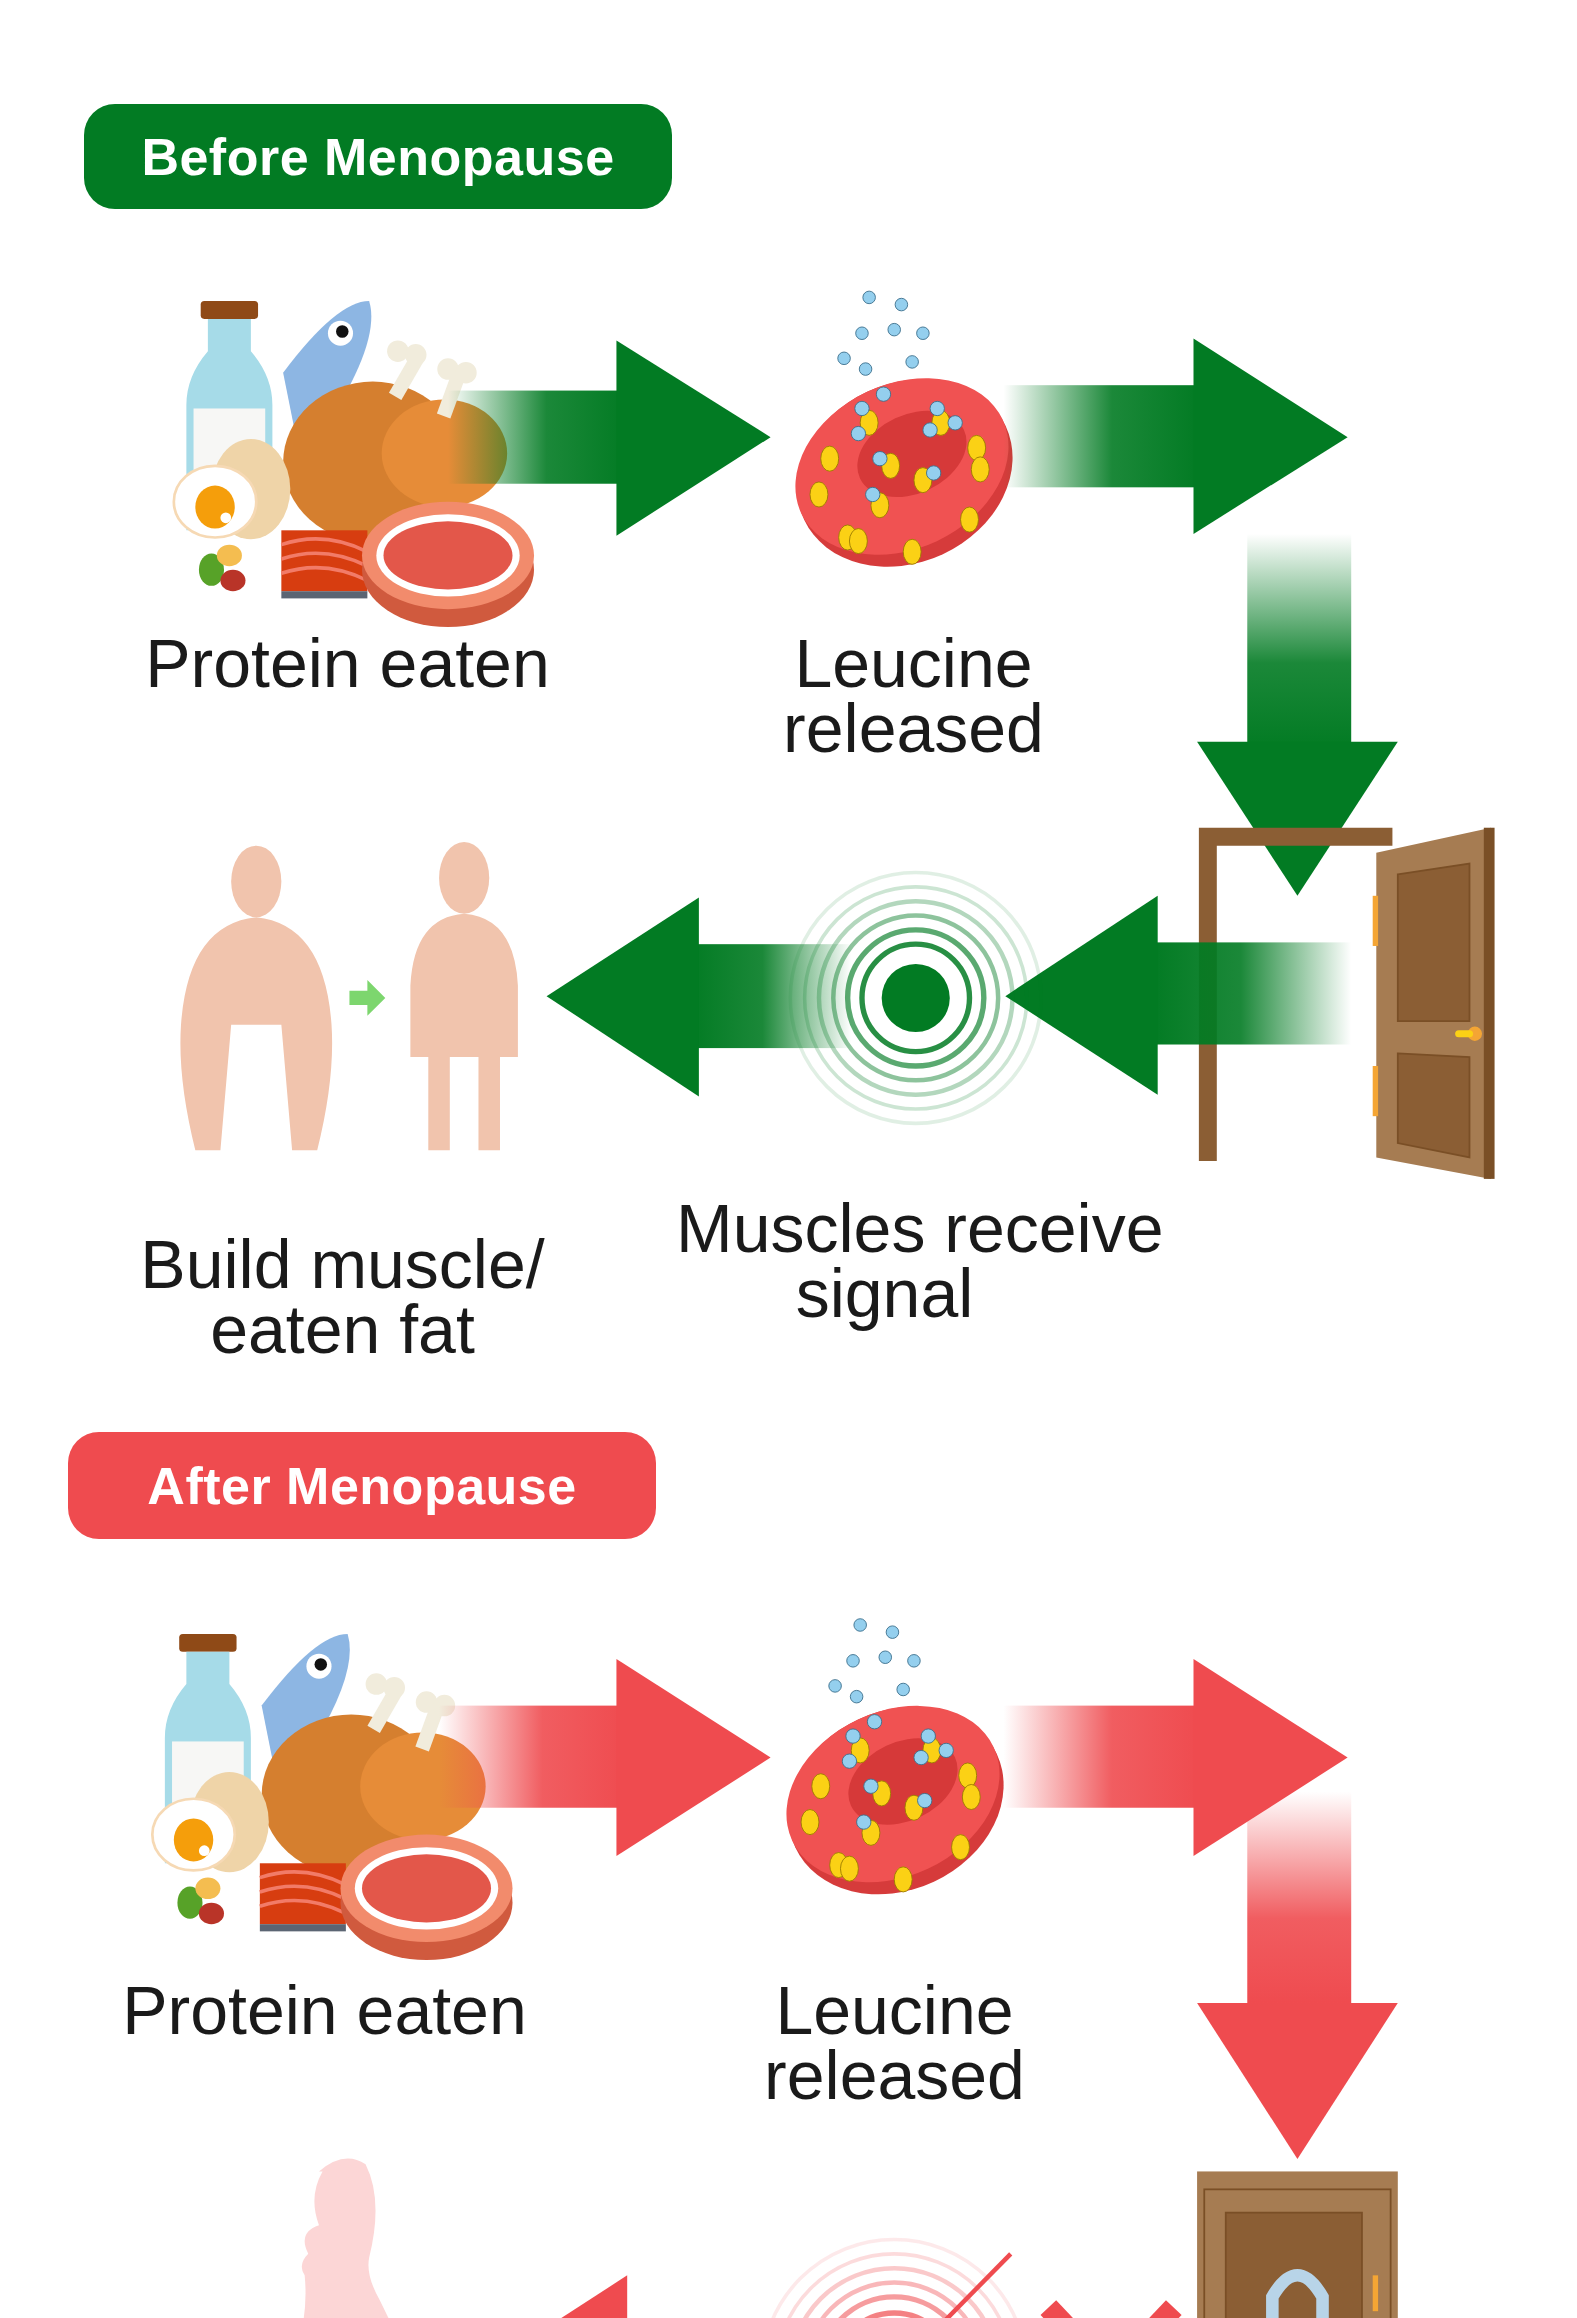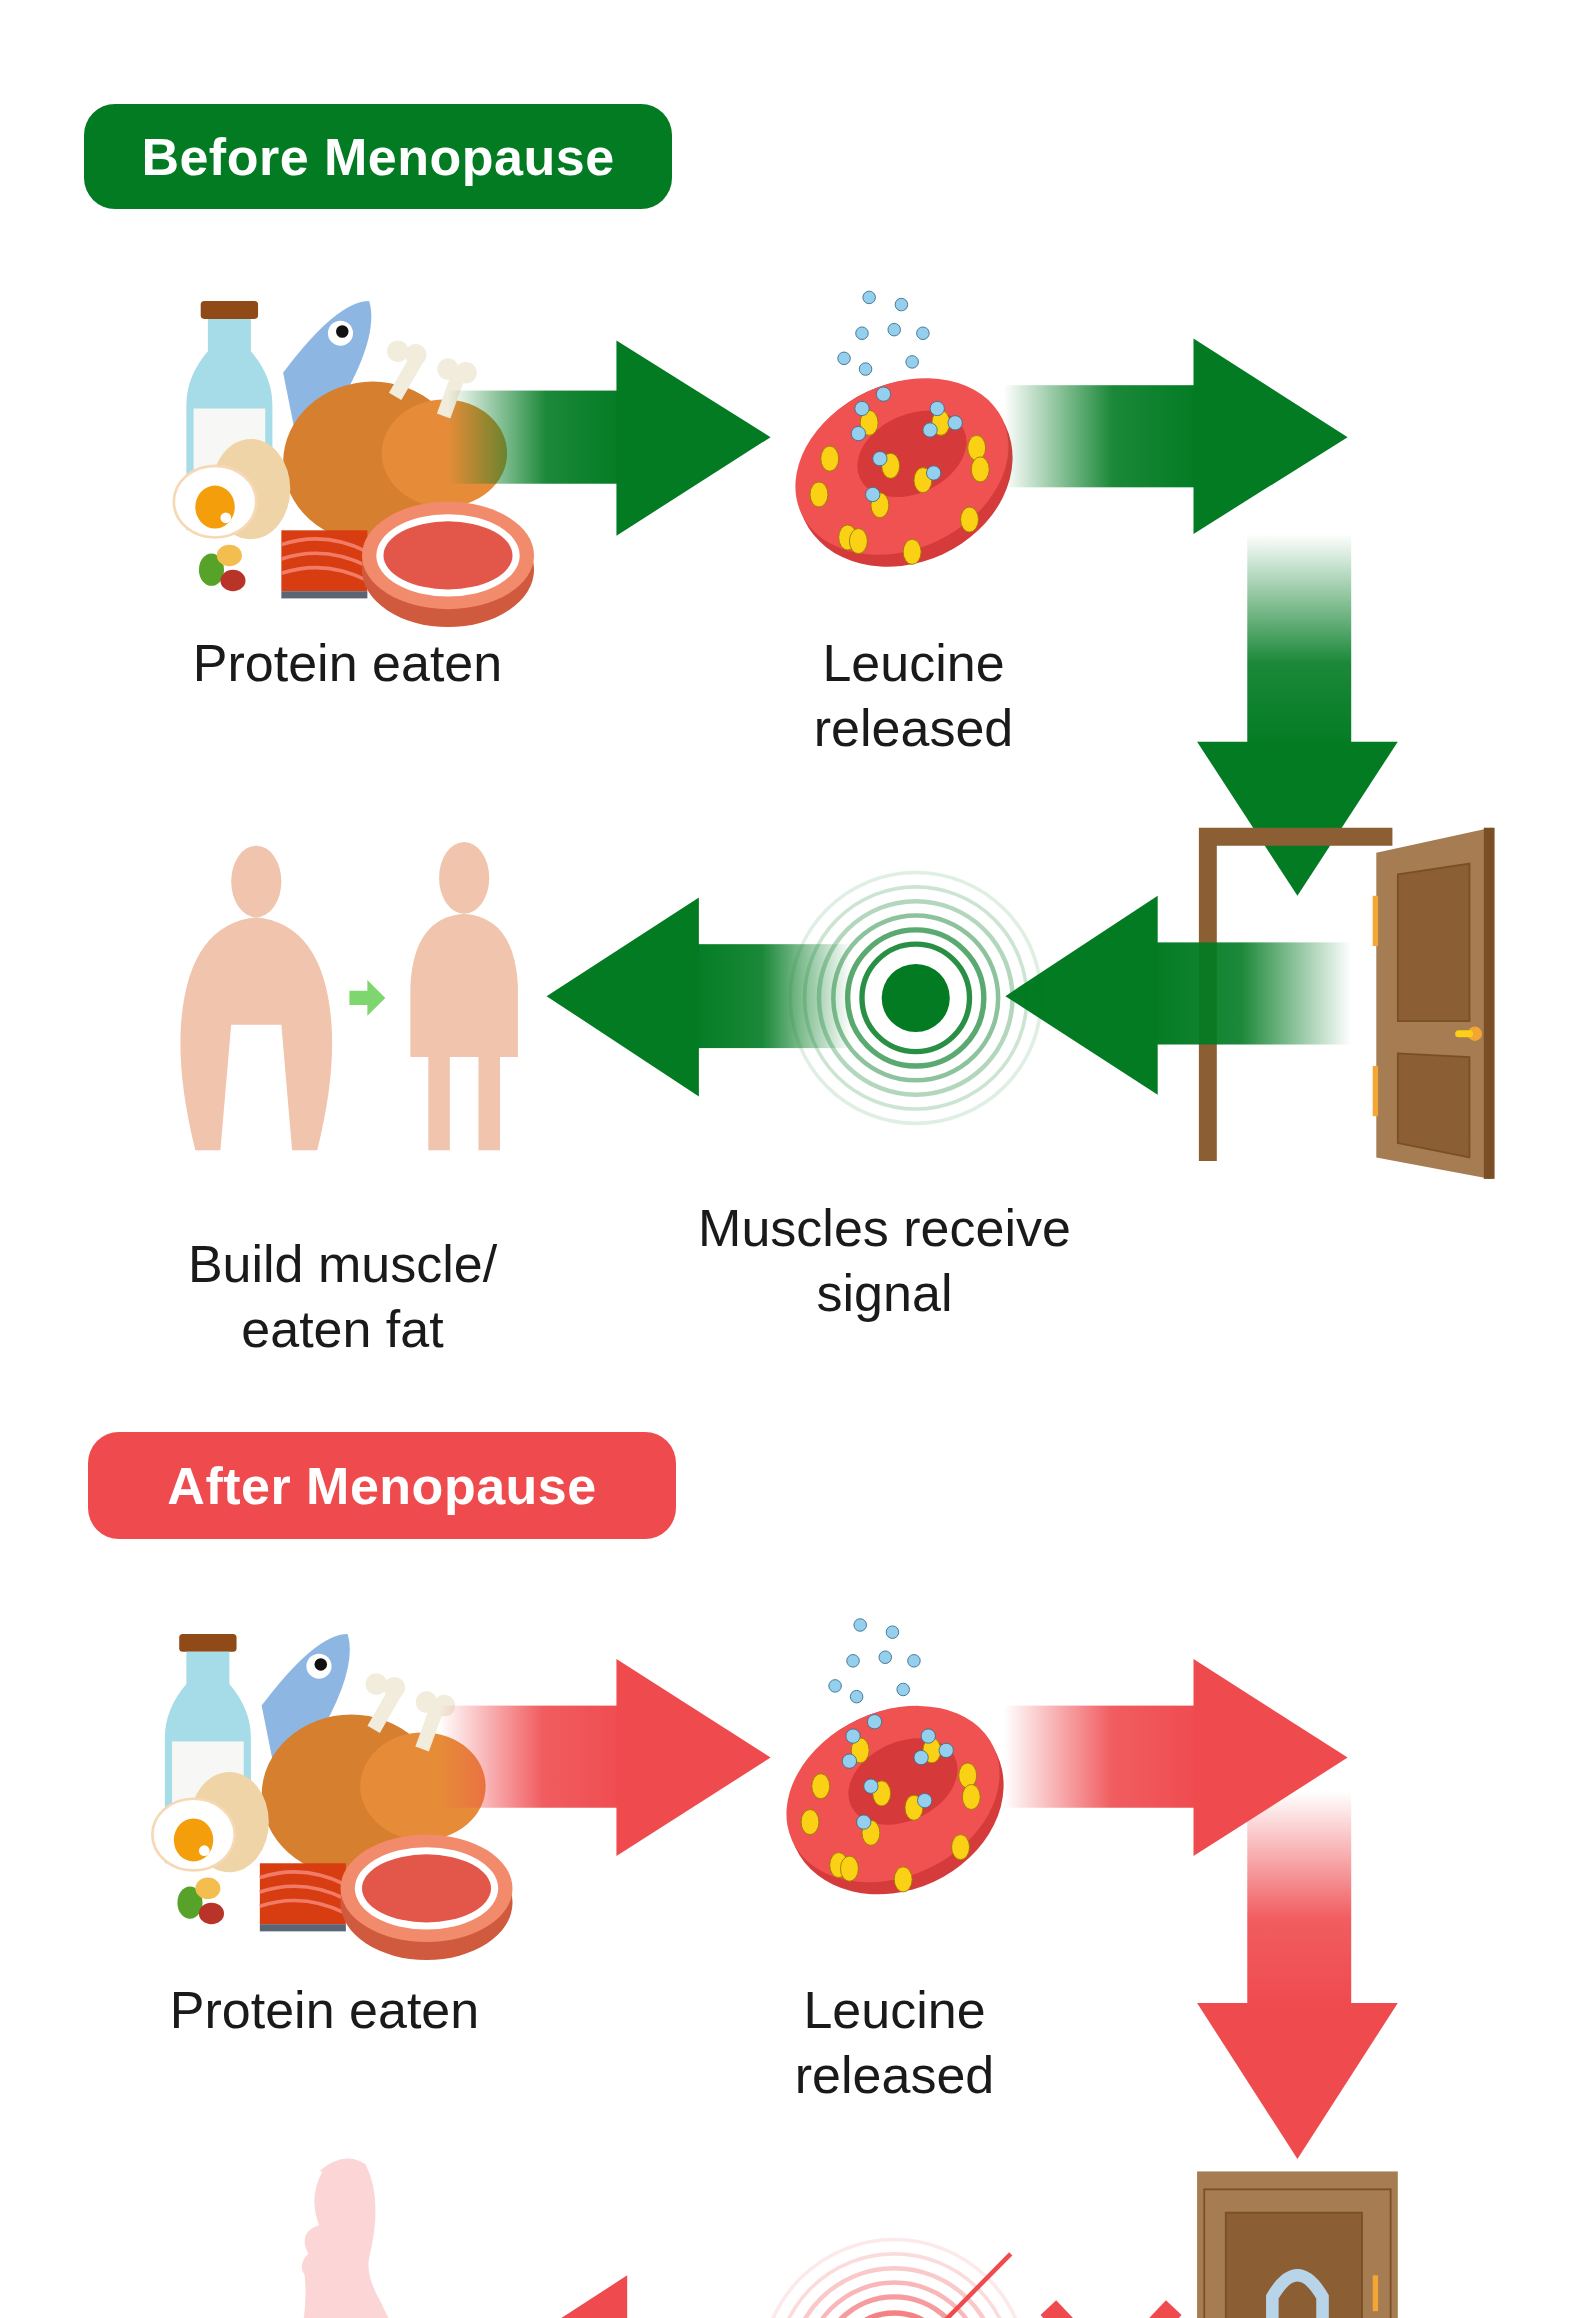--- a/index.html
+++ b/index.html
@@ -1,22 +1,22 @@
 <!DOCTYPE html>
 <html style="font-size:7.4px"><head>
 <meta charset="utf-8">
 <style>
   html,body{margin:0;padding:0;background:#ffffff;}
   body{width:1577px;height:2820px;position:relative;overflow:hidden;font-family:"Liberation Sans","DejaVu Sans",sans-serif;}
   .stage{position:absolute;left:0;top:0;width:1577px;height:2820px;}
   svg.art{position:absolute;left:0;top:0;width:1577px;height:2820px;}
   .banner{position:absolute;color:#fff;font-weight:bold;font-size:52px;display:flex;align-items:center;justify-content:center;letter-spacing:0.5px;border-radius:31px;}
   .banner.green{left:84px;top:104px;width:588px;height:105px;background:#027b23;}
-  .banner.red{left:88px;top:1432px;width:588px;height:107px;background:#ef4b4f;}
-  .label{position:absolute;color:#1a1a1a;font-size:52px;line-height:65px;text-align:center;white-space:nowrap;}
+  .banner.red{left:68px;top:1432px;width:588px;height:107px;background:#ef4b4f;}
+  .label{position:absolute;color:#1a1a1a;font-size:68px;line-height:65px;text-align:center;white-space:nowrap;}
   .label span{display:block;}
 </style>
 </head>
 <body>
 
 <div class="stage">
 
 <svg class="art" viewBox="0 0 880 1574" preserveAspectRatio="none">
   <defs>
     <linearGradient id="gR" x1="0" x2="1" y1="0" y2="0">

